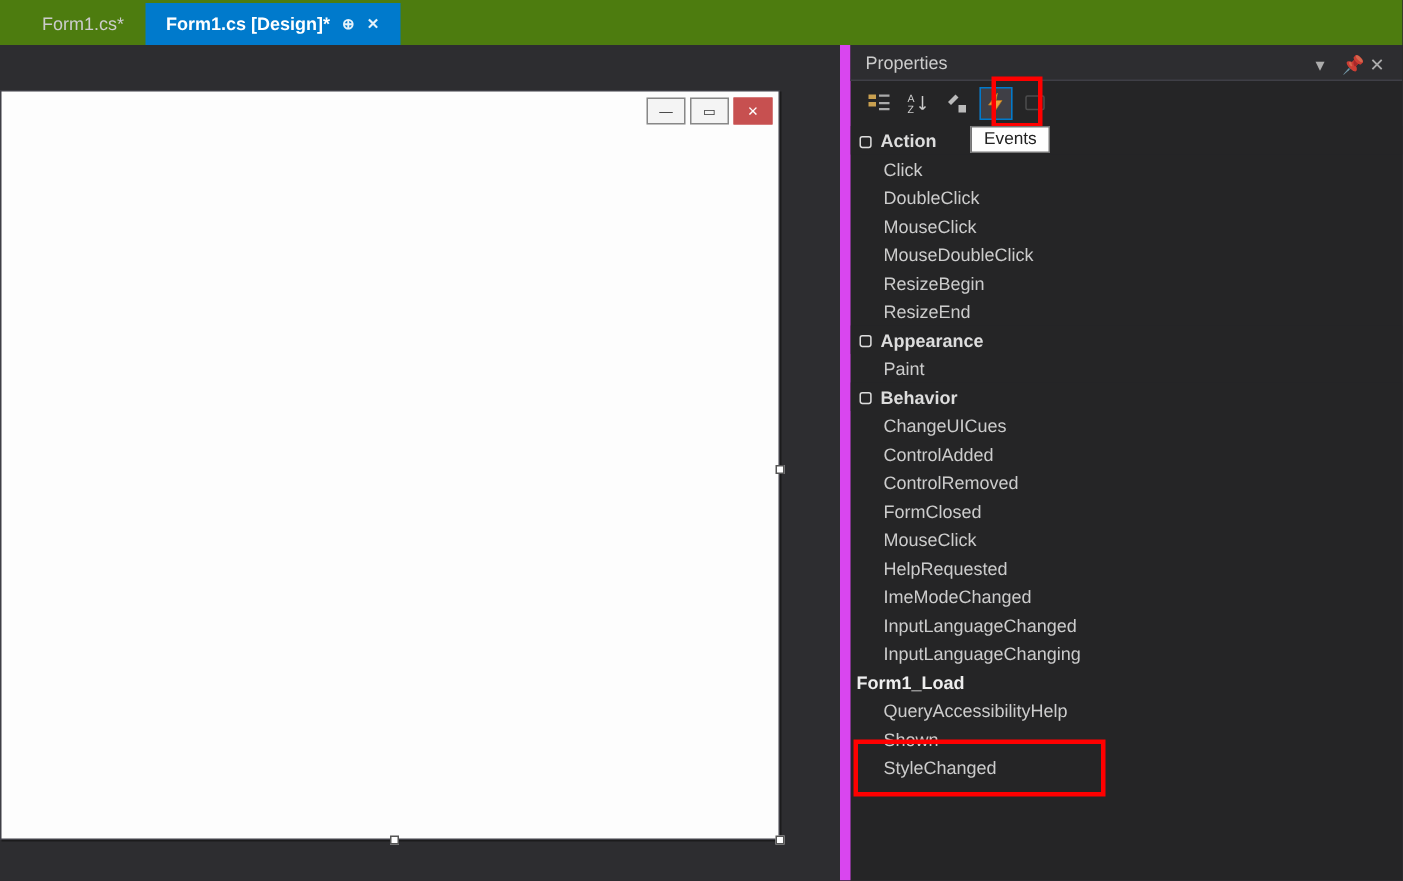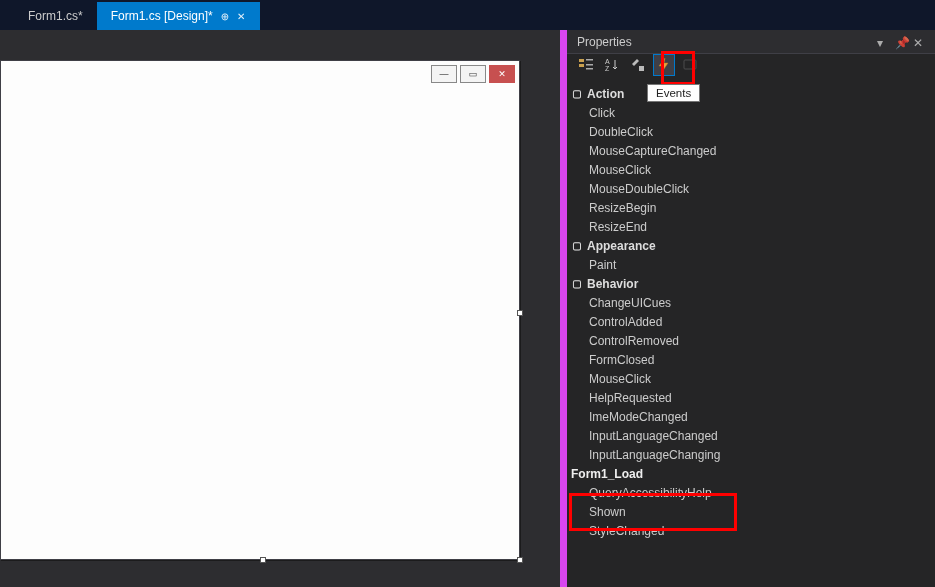--- a/index.html
+++ b/index.html
@@ -1,21 +1,21 @@
 <!DOCTYPE html>
 <html><head>
 <meta charset="utf-8">
 <style>
   * { box-sizing: border-box; margin: 0; padding: 0; font-family: "Segoe UI", Tahoma, sans-serif; }
   body { background:#2d2d30; color:#ccc; width:935px; height:587px; overflow:hidden; position:relative; }
 
   
-  .tabstrip { height:30px; background:#0f172a; display:flex; align-items:flex-end; padding-left:14px; }
+  .tabstrip { height:30px; background:#4d7c0f; display:flex; align-items:flex-end; padding-left:14px; }
   .tab { height:28px; padding:0 14px; display:flex; align-items:center; font-size:12px; color:#ccc; cursor:pointer; position:relative; }
-  .tab.active { background:#007acc; color:#fff; }
+  .tab.active { background:#007acc; color:#fff;font-weight:bold; }
   .tab .pin,.tab .close { margin-left:8px; font-size:10px; opacity:.9; }
 
   
   .split { display:flex; height:calc(100% - 30px); }
 
   
   .designer-area { flex:0 0 560px; background:#2d2d30; position:relative; padding:20px 0 20px 0; }
   .form-canvas { width:520px; height:500px; background:#fdfdfd; border:1px solid #3f3f46; position:relative; left:0; top:10px; box-shadow:1px 1px 0 rgba(0,0,0,.4);}
   .form-titlebar { position:absolute; top:0; right:0; height:26px; display:flex; align-items:center; padding-right:4px; }
   .winbtn { width:26px; height:18px; margin-left:3px; border:1px solid #888; background:#f4f4f4; display:flex; align-items:center; justify-content:center; font-size:9px; color:#333; cursor:pointer;}
@@ -24,21 +24,21 @@
 
   
   .props { flex:1; background:#252526; border-left:7px solid #d946ef; display:flex; flex-direction:column; position:relative; }
   .props-header { height:24px; background:#2d2d30; display:flex; align-items:center; padding:0 10px; font-size:12px; color:#ccc; border-bottom:1px solid #3f3f46; }
   .props-header .spacer { flex:1; }
   .hdicon { width:12px; height:12px; margin-left:6px; opacity:.8; cursor:pointer; }
   .obj-combo { height:22px; background:#333337; border-bottom:1px solid #3f3f46; display:flex; align-items:center; padding:0 10px; font-size:11.5px; color:#ddd; }
   .obj-combo .typ { color:#888; margin-left:6px; }
   .obj-combo .dd { margin-left:auto; font-size:9px; color:#aaa;}
 
-  .toolbar { height:30px; display:flex; padding:0 8px; gap:4px; position:relative; }
+  .toolbar { height:30px; display:flex; align-items:center; padding:0 8px; gap:4px; position:relative; }
   .tbtn { width:22px; height:22px; display:flex; align-items:center; justify-content:center; border:1px solid transparent; cursor:pointer; color:#bbb; }
   .tbtn svg { width:16px; height:16px; }
   .tbtn.sel { border:1px solid #007acc; background:#3f3f46; }
   .events-highlight { position:absolute; border:3px solid #ff0000; pointer-events:none; }
 
   .tooltip { position:absolute; background:#fefefe; color:#222; border:1px solid #767676; padding:2px 8px; font-size:11.5px; z-index:10;}
 
   .grid { flex:1; overflow-y:auto; font-size:12px; position:relative;}
   .grid::-webkit-scrollbar{width:14px;} .grid::-webkit-scrollbar-track{background:#3e3e42;} .grid::-webkit-scrollbar-thumb{background:#686868;}
   .cat { display:flex; align-items:center; height:19px; padding-left:4px; background:#252526; font-weight:600; color:#ddd;}
@@ -137,24 +137,20 @@
         </div>
         <div class="row">
           <div class="k">Click</div>
           <div class="v"></div>
         </div>
         <div class="row">
           <div class="k">DoubleClick</div>
           <div class="v"></div>
         </div>
         <div class="row">
-          <div class="k">MouseCaptureChanged</div>
-          <div class="v"></div>
-        </div>
-        <div class="row">
           <div class="k">MouseClick</div>
           <div class="v"></div>
         </div>
         <div class="row">
           <div class="k">MouseDoubleClick</div>
           <div class="v"></div>
         </div>
         <div class="row">
           <div class="k">ResizeBegin</div>
           <div class="v"></div>

